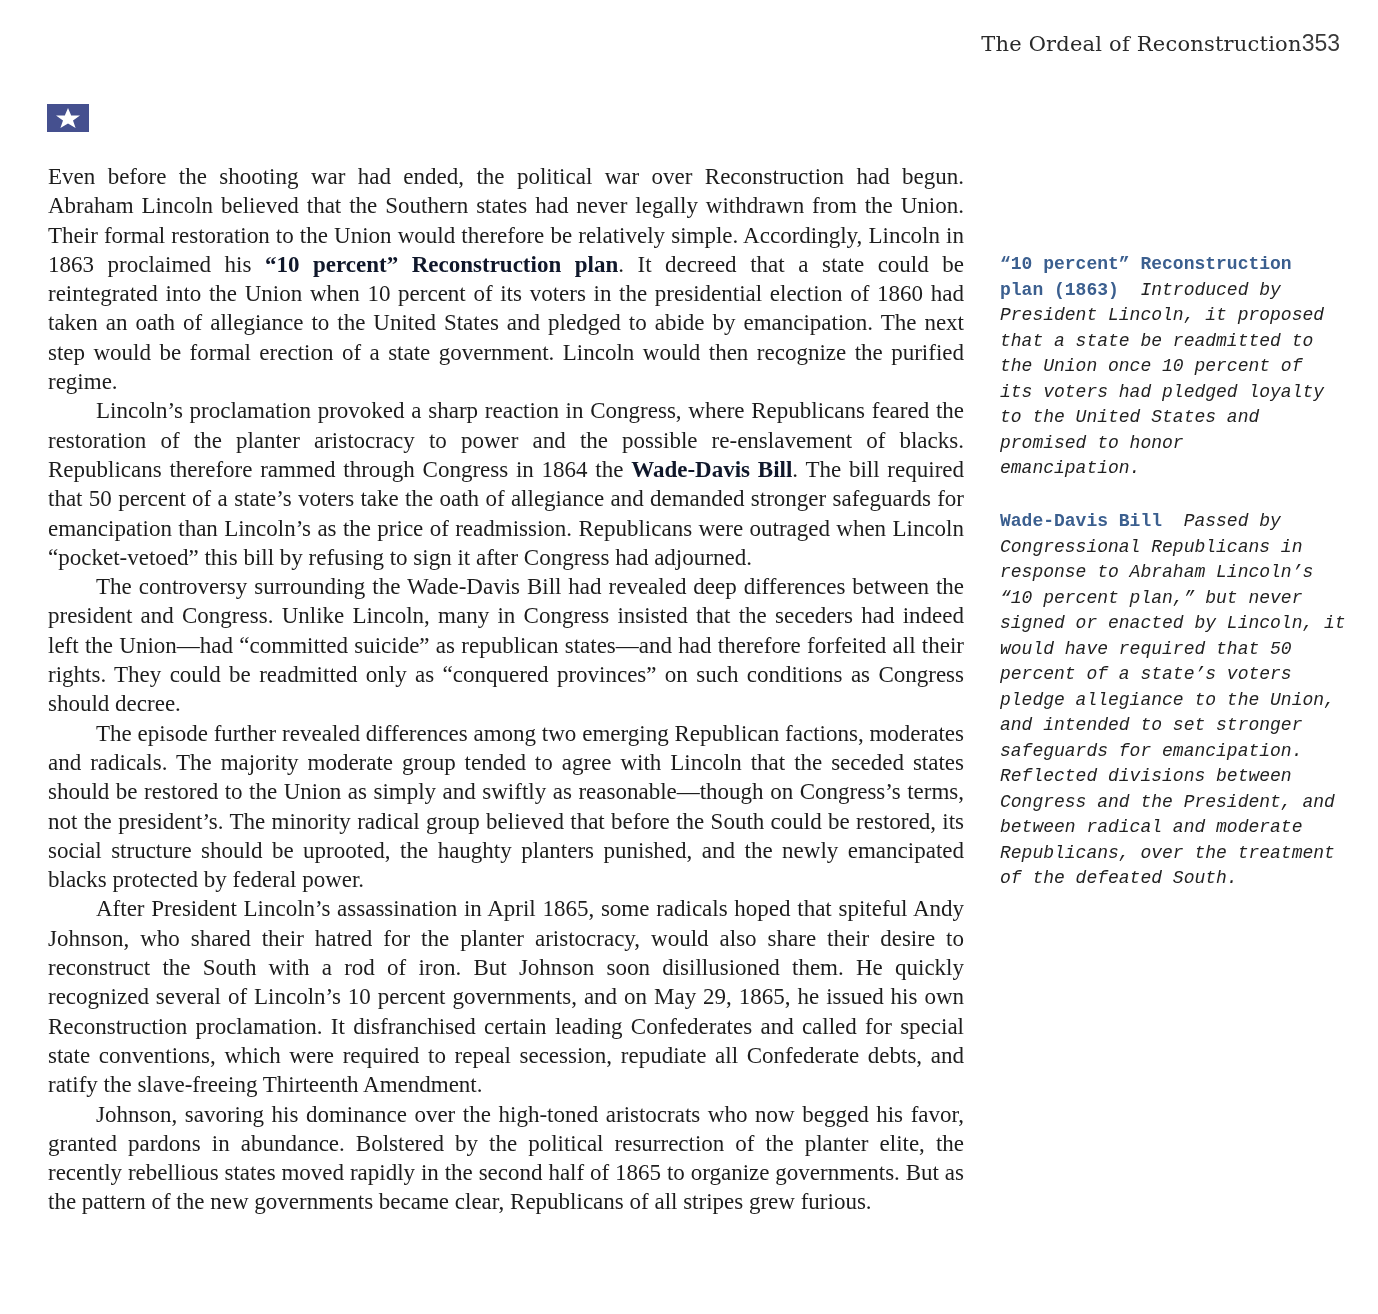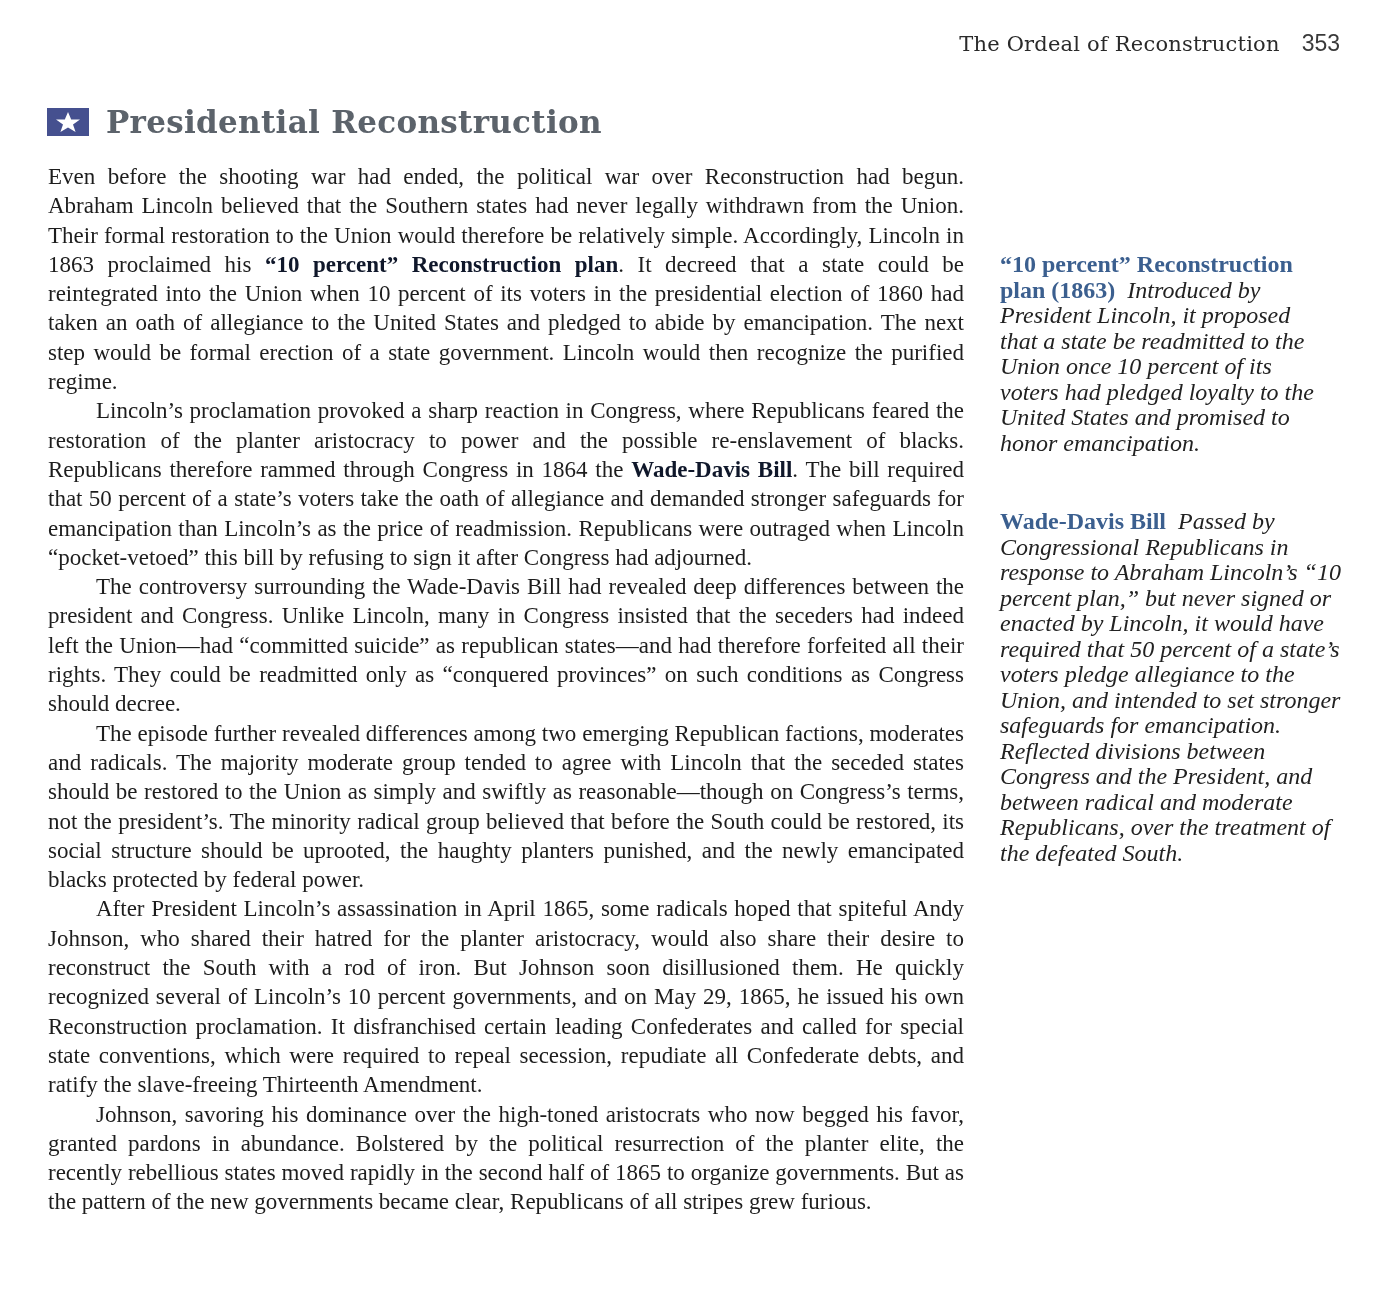--- a/index.html
+++ b/index.html
@@ -1,46 +1,45 @@
 <!DOCTYPE html>
 <html><head>
 <meta charset="utf-8">
 <style>
   html, body { margin: 0; padding: 0; background: #ffffff; }
   body { width: 1378px; height: 1314px; position: relative; overflow: hidden; color: #1e1e1e; }
   .running-head { position: absolute; top: 30px; right: 38px; display: flex; align-items: baseline; }
   .running-title { font-family: "DejaVu Serif", serif; font-size: 21px; color: #2a2a2a; letter-spacing: 0.2px; }
-  .page-number { font-family: "Liberation Sans", sans-serif; font-size: 23px; color: #3a3a3a; margin-left: 22px; }
+  .page-number { font-family: "Liberation Sans", sans-serif; font-size: 23px; color: #3a3a3a; }
   .section-head { position: absolute; top: 104px; left: 47px; display: flex; align-items: center; }
   .star-box { width: 42px; height: 28px; background: #45508f; display: flex; align-items: center; justify-content: center; margin-right: 17px; }
   .section-title { font-family: "DejaVu Serif", serif; font-weight: bold; font-size: 31px; color: #5c636b; letter-spacing: 0.3px; }
   .main { position: absolute; top: 162px; left: 48px; width: 916px; font-family: "Liberation Serif", serif; font-size: 23px; line-height: 29.3px; text-align: justify; color: #1d1d1d; }
   .main p { margin: 0; hyphens: manual; }
   .main p + p { text-indent: 48px; }
   .key { color: #0f172a; font-weight: bold; }
-  .margin { position: absolute; left: 1000px; width: 348px; font-family: Liberation Serif, serif; font-size: 24px; line-height: 25.5px; color: #222; }
+  .margin { position: absolute; left: 1000px; width: 348px; font-family: Liberation Mono, monospace; font-size: 18px; line-height: 25.5px; color: #222; }
   .gloss { margin: 0 0 20px 0; }
   .gloss-term { color: #3b5f8f; font-weight: bold; font-style: normal; }
   .gloss-def { font-style: italic; }
 </style>
 </head>
 <body>
 
 <header class="running-head">
   <span class="running-title">The Ordeal of Reconstruction</span>
   <span class="page-number">353</span>
 </header>
 
 <div class="section-head">
   <span class="star-box">
     <svg width="28" height="22" viewBox="0 0 28 22">
       <polygon points="14,1 17.2,8.4 26,8.6 19,13.4 21.6,21 14,16.4 6.4,21 9,13.4 2,8.6 10.8,8.4" fill="#ffffff"></polygon>
     </svg>
   </span>
-  <h1 class="section-title" style="margin:0;">Presidential Reconstruction</h1>
 </div>
 
 <article class="main">
   <p><span>Even before the shooting war had ended, the political war over Reconstruction had begun. Abraham Lincoln believed that the Southern states had never legally withdrawn from the Union. Their formal restoration to the Union would therefore be relatively sim­ple. Accordingly, Lincoln in 1863 proclaimed his </span><span class="key">“10 percent” Reconstruction plan</span><span>. It decreed that a state could be reintegrated into the Union when 10 percent of its voters in the presidential election of 1860 had taken an oath of allegiance to the United States and pledged to abide by emancipation. The next step would be formal erection of a state government. Lincoln would then recognize the purified regime.</span></p>
   <p><span>Lincoln’s proclamation provoked a sharp reaction in Congress, where Republicans feared the restoration of the planter aristocracy to power and the possible re-enslavement of blacks. Republicans therefore rammed through Congress in 1864 the </span><span class="key">Wade-Davis Bill</span><span>. The bill required that 50 percent of a state’s voters take the oath of allegiance and demanded stronger safeguards for emancipation than Lincoln’s as the price of readmission. Repub­licans were outraged when Lincoln “pocket-vetoed” this bill by refusing to sign it after Congress had adjourned.</span></p>
   <p>The controversy surrounding the Wade-Davis Bill had revealed deep differences between the president and Congress. Unlike Lincoln, many in Congress insisted that the seceders had indeed left the Union—had “committed suicide” as republican states—and had therefore forfeited all their rights. They could be readmitted only as “conquered prov­inces” on such conditions as Congress should decree.</p>
   <p>The episode further revealed differences among two emerging Republican factions, moderates and radicals. The majority moderate group tended to agree with Lincoln that the seceded states should be restored to the Union as simply and swiftly as reasonable—though on Congress’s terms, not the president’s. The minority radical group believed that before the South could be restored, its social structure should be uprooted, the haughty planters punished, and the newly emancipated blacks protected by federal power.</p>
   <p>After President Lincoln’s assassination in April 1865, some radicals hoped that spiteful Andy Johnson, who shared their hatred for the planter aristocracy, would also share their desire to reconstruct the South with a rod of iron. But Johnson soon disillusioned them. He quickly recognized several of Lincoln’s 10 percent governments, and on May 29, 1865, he issued his own Reconstruction proclamation. It disfranchised certain leading Confed­erates and called for special state conventions, which were required to repeal secession, repudiate all Confederate debts, and ratify the slave-freeing Thirteenth Amendment.</p>
   <p>Johnson, savoring his dominance over the high-toned aristocrats who now begged his favor, granted pardons in abundance. Bolstered by the political resurrection of the planter elite, the recently rebellious states moved rapidly in the second half of 1865 to organize governments. But as the pattern of the new governments became clear, Repub­licans of all stripes grew furious.</p>
 </article>

